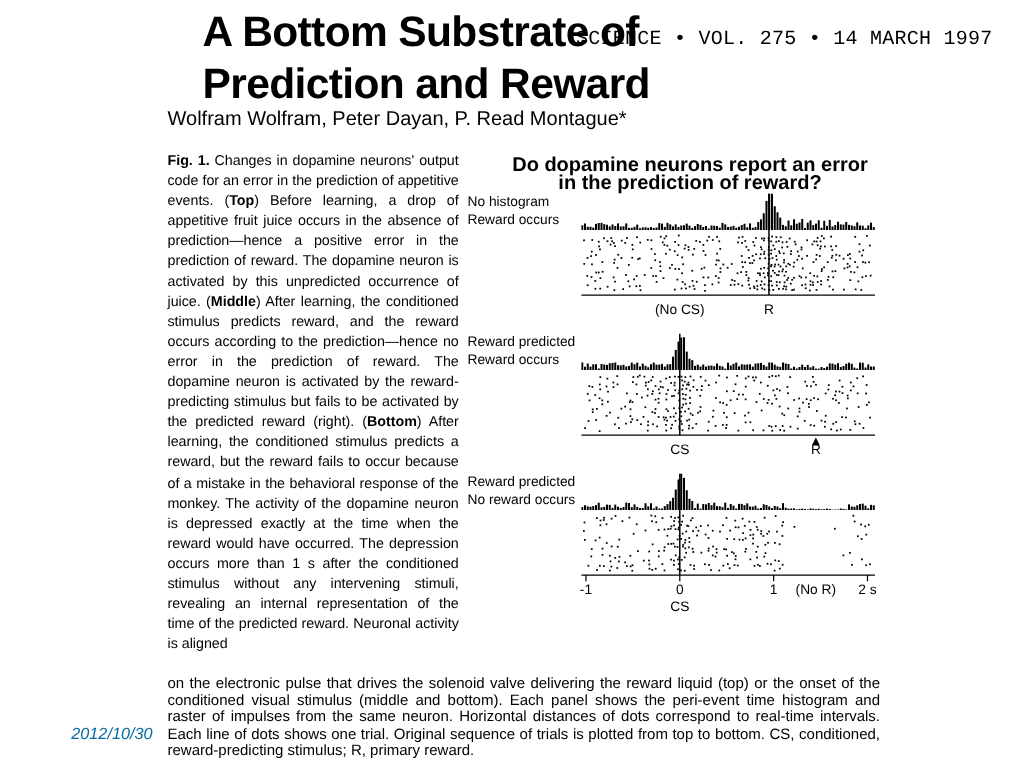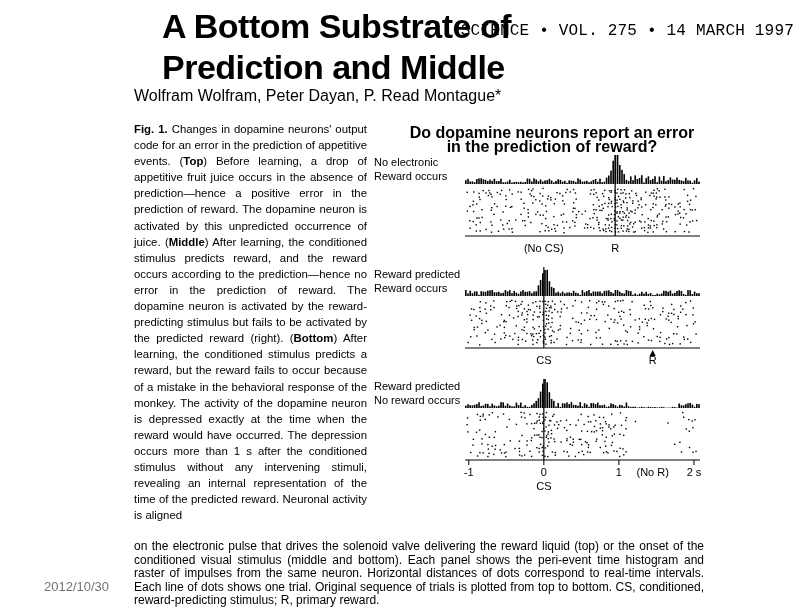--- a/index.html
+++ b/index.html
@@ -23,21 +23,21 @@
   .caption-left {
     position:absolute; left:134px; top:121px; width:233px;
     font-size:11.4px; line-height:16.1px; text-align:justify;
   }
   .caption-left b { font-weight:700; }
   .caption-bottom {
     position:absolute; left:134px; top:540px; width:570px;
     font-size:12px; line-height:13.6px; text-align:justify;
   }
   .date-stamp {
-    position:absolute; left:44px; top:579px; font-size:13px; color:#737373;
+    position:absolute; left:57px; top:579px; font-size:13px; color:#0369a1;font-style:italic;
   }
   .figure { position:absolute; left:372px; top:126px; width:334px; height:372px; }
   .fig-title {
     position:absolute; left:30px; top:0; width:300px; text-align:center;
     font-weight:700; font-size:16px; line-height:14px;
   }
   .panel { position:absolute; left:0; width:334px; height:112px; }
   #panel0 { top:28px; } #panel1 { top:140px; } #panel2 { top:252px; }
   .panel-label { position:absolute; left:2px; top:2px; font-size:11px; line-height:13.5px; }
   .panel-plot { position:absolute; left:93px; top:0; width:235px; height:92px; }
@@ -48,38 +48,38 @@
     position:absolute; transform:translateX(-50%); white-space:nowrap;
   }
 </style>
 </head>
 <body>
 
 <div class="page">
 
   <div class="paper-title">
     <div>A Bottom Substrate of</div>
-    <div>Prediction and Middle</div>
+    <div>Prediction and Reward</div>
   </div>
 
   <div class="journal">SCIENCE • VOL. 275 • 14 MARCH 1997</div>
 
   <div class="authors">Wolfram Wolfram, Peter Dayan, P. Read Montague*</div>
 
   <div class="caption-left" id="caption-left"><b>Fig. 1.</b><span> Changes in dopamine neurons' output code for an error in the prediction of appetitive events. (</span><b>Top</b><span>) Before learning, a drop of appetitive fruit juice occurs in the absence of prediction—hence a positive error in the prediction of reward. The dopamine neuron is activated by this unpredicted occurrence of juice. (</span><b>Middle</b><span>) After learning, the conditioned stimulus predicts reward, and the reward occurs according to the prediction—hence no error in the prediction of reward. The dopamine neuron is activated by the reward-predicting stimulus but fails to be activated by the predicted reward (right). (</span><b>Bottom</b><span>) After learning, the conditioned stimulus predicts a reward, but the reward fails to occur because of a mistake in the behavioral response of the monkey. The activity of the dopamine neuron is depressed exactly at the time when the reward would have occurred. The depression occurs more than 1 s after the conditioned stimulus without any intervening stimuli, revealing an internal representation of the time of the predicted reward. Neuronal activity is aligned</span></div>
 
   <div class="figure">
     <div class="fig-title">
       <div>Do dopamine neurons report an error</div>
       <div>in the prediction of reward?</div>
     </div>
 
     <div class="panel" id="panel0">
       <div class="panel-label">
-        <div>No electronic</div>
+        <div>No histogram</div>
         <div>Reward occurs</div>
       </div>
       <div class="panel-plot"><svg width="235" height="92">
             <g fill="#000">
               <rect x="0.0" y="26.2" width="1.6" height="3.8"></rect>
               <rect x="2.2" y="24.8" width="1.6" height="5.2"></rect>
               <rect x="4.4" y="27.4" width="1.6" height="2.6"></rect>
               <rect x="6.6" y="27.4" width="1.6" height="2.6"></rect>
               <rect x="8.8" y="28.1" width="1.6" height="1.9"></rect>
               <rect x="11.0" y="25.1" width="1.6" height="4.9"></rect>

